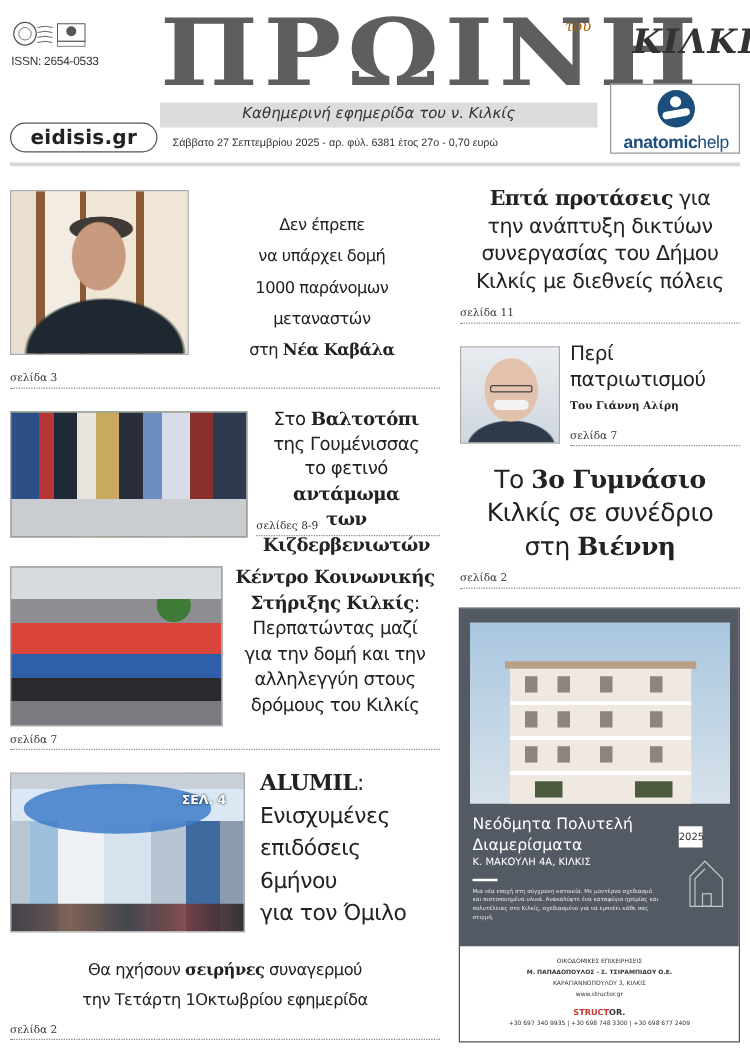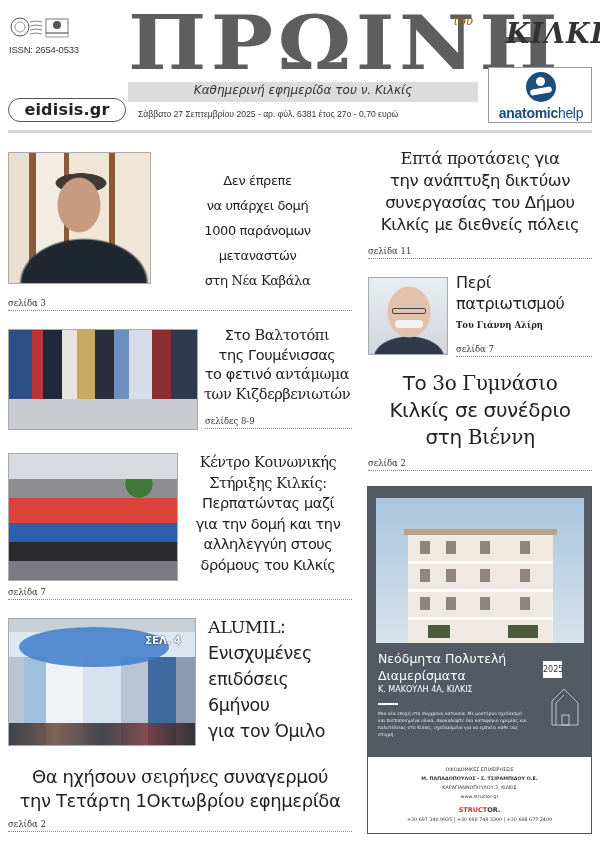--- a/index.html
+++ b/index.html
@@ -24,21 +24,21 @@
   .ad-anatomic .circle { position: absolute; left: 37px; top: 4px; width: 30px; height: 30px; border-radius: 50%; background: #1b4e7a; overflow: hidden; }
   .ad-anatomic .circle .head { position: absolute; left: 10px; top: 5px; width: 9px; height: 9px; border-radius: 50%; background: #fff; }
   .ad-anatomic .circle .body { position: absolute; left: 4px; top: 16px; width: 22px; height: 6px; border-radius: 3px; background: #fff; transform: rotate(-10deg); }
   .ad-anatomic .word { position: absolute; left: 0; top: 37px; width: 104px; text-align: center; font-family: "Liberation Sans", sans-serif; font-size: 14px; color: #1b4e7a; letter-spacing: -0.3px; }
   .ad-anatomic .word b { font-weight: bold; }
   .rule-top { left: 8px; top: 130px; width: 584px; height: 3px; background: #d6d6d6; }
 
   
   .photo { overflow: hidden; border: 1px solid #aaa; }
   .hl { font-family: "DejaVu Sans", sans-serif; color: #222; text-align: center; letter-spacing: -0.4px; }
-  .hl b { font-family: "DejaVu Serif", serif; font-weight: normal; }
+  .hl b { font-family: "DejaVu Serif", serif; font-weight: bold; }
   .page-ref { font-family: "DejaVu Serif", serif; font-size: 8.5px; color: #333; }
   .dots { height: 0; border-top: 1px dotted #888; }
 
   
   .ph1 { left: 8px; top: 152px; width: 143px; height: 132px;
     background:
       radial-gradient(ellipse 22px 28px at 70px 52px, #c89a80 0 95%, transparent 100%),
       radial-gradient(ellipse 26px 10px at 72px 30px, #3f3a36 0 95%, transparent 100%),
       radial-gradient(ellipse 65px 45px at 75px 130px, #1f2830 0 95%, transparent 100%),
       linear-gradient(90deg, #e9dfd0 0 20px, #8b5a36 20px 27px, #f2ece2 27px 55px, #8b5a36 55px 60px, #f0e6d6 60px 100px, #8b5a36 100px 106px, #efe6d8 106px 143px); }
@@ -195,21 +195,21 @@
   <div class="sel">ΣΕΛ. 4</div>
 </div>
 <div class="abs hl" style="left:208px;top:614px;width:146px;font-size:17.5px;line-height:26px;text-align:left;">
     <div><b>ALUMIL</b><span>:</span></div>
     <div><span>Ενισχυμένες</span></div>
     <div><span>επιδόσεις</span></div>
     <div><span> 6μήνου</span></div>
     <div><span>για τον Όμιλο</span></div>
   </div>
 
-<div class="abs hl" style="left:4px;top:765px;width:352px;font-size:18px;line-height:24px;">
+<div class="abs hl" style="left:4px;top:765px;width:352px;font-size:13px;line-height:24px;">
     <div><span>Θα ηχήσουν </span><b>σειρήνες</b><span> συναγερμού</span></div>
     <div><span>την Τετάρτη 1Οκτωβρίου εφημερίδα</span></div>
   </div>
 <div class="abs page-ref" style="left:8px;top:819px;">σελίδα 2</div>
 <div class="abs dots" style="left:8px;top:831px;width:344px;"></div>
 
 <div class="abs ad-structor">
   <div class="top">
     <div class="building">
       <div class="bld">

